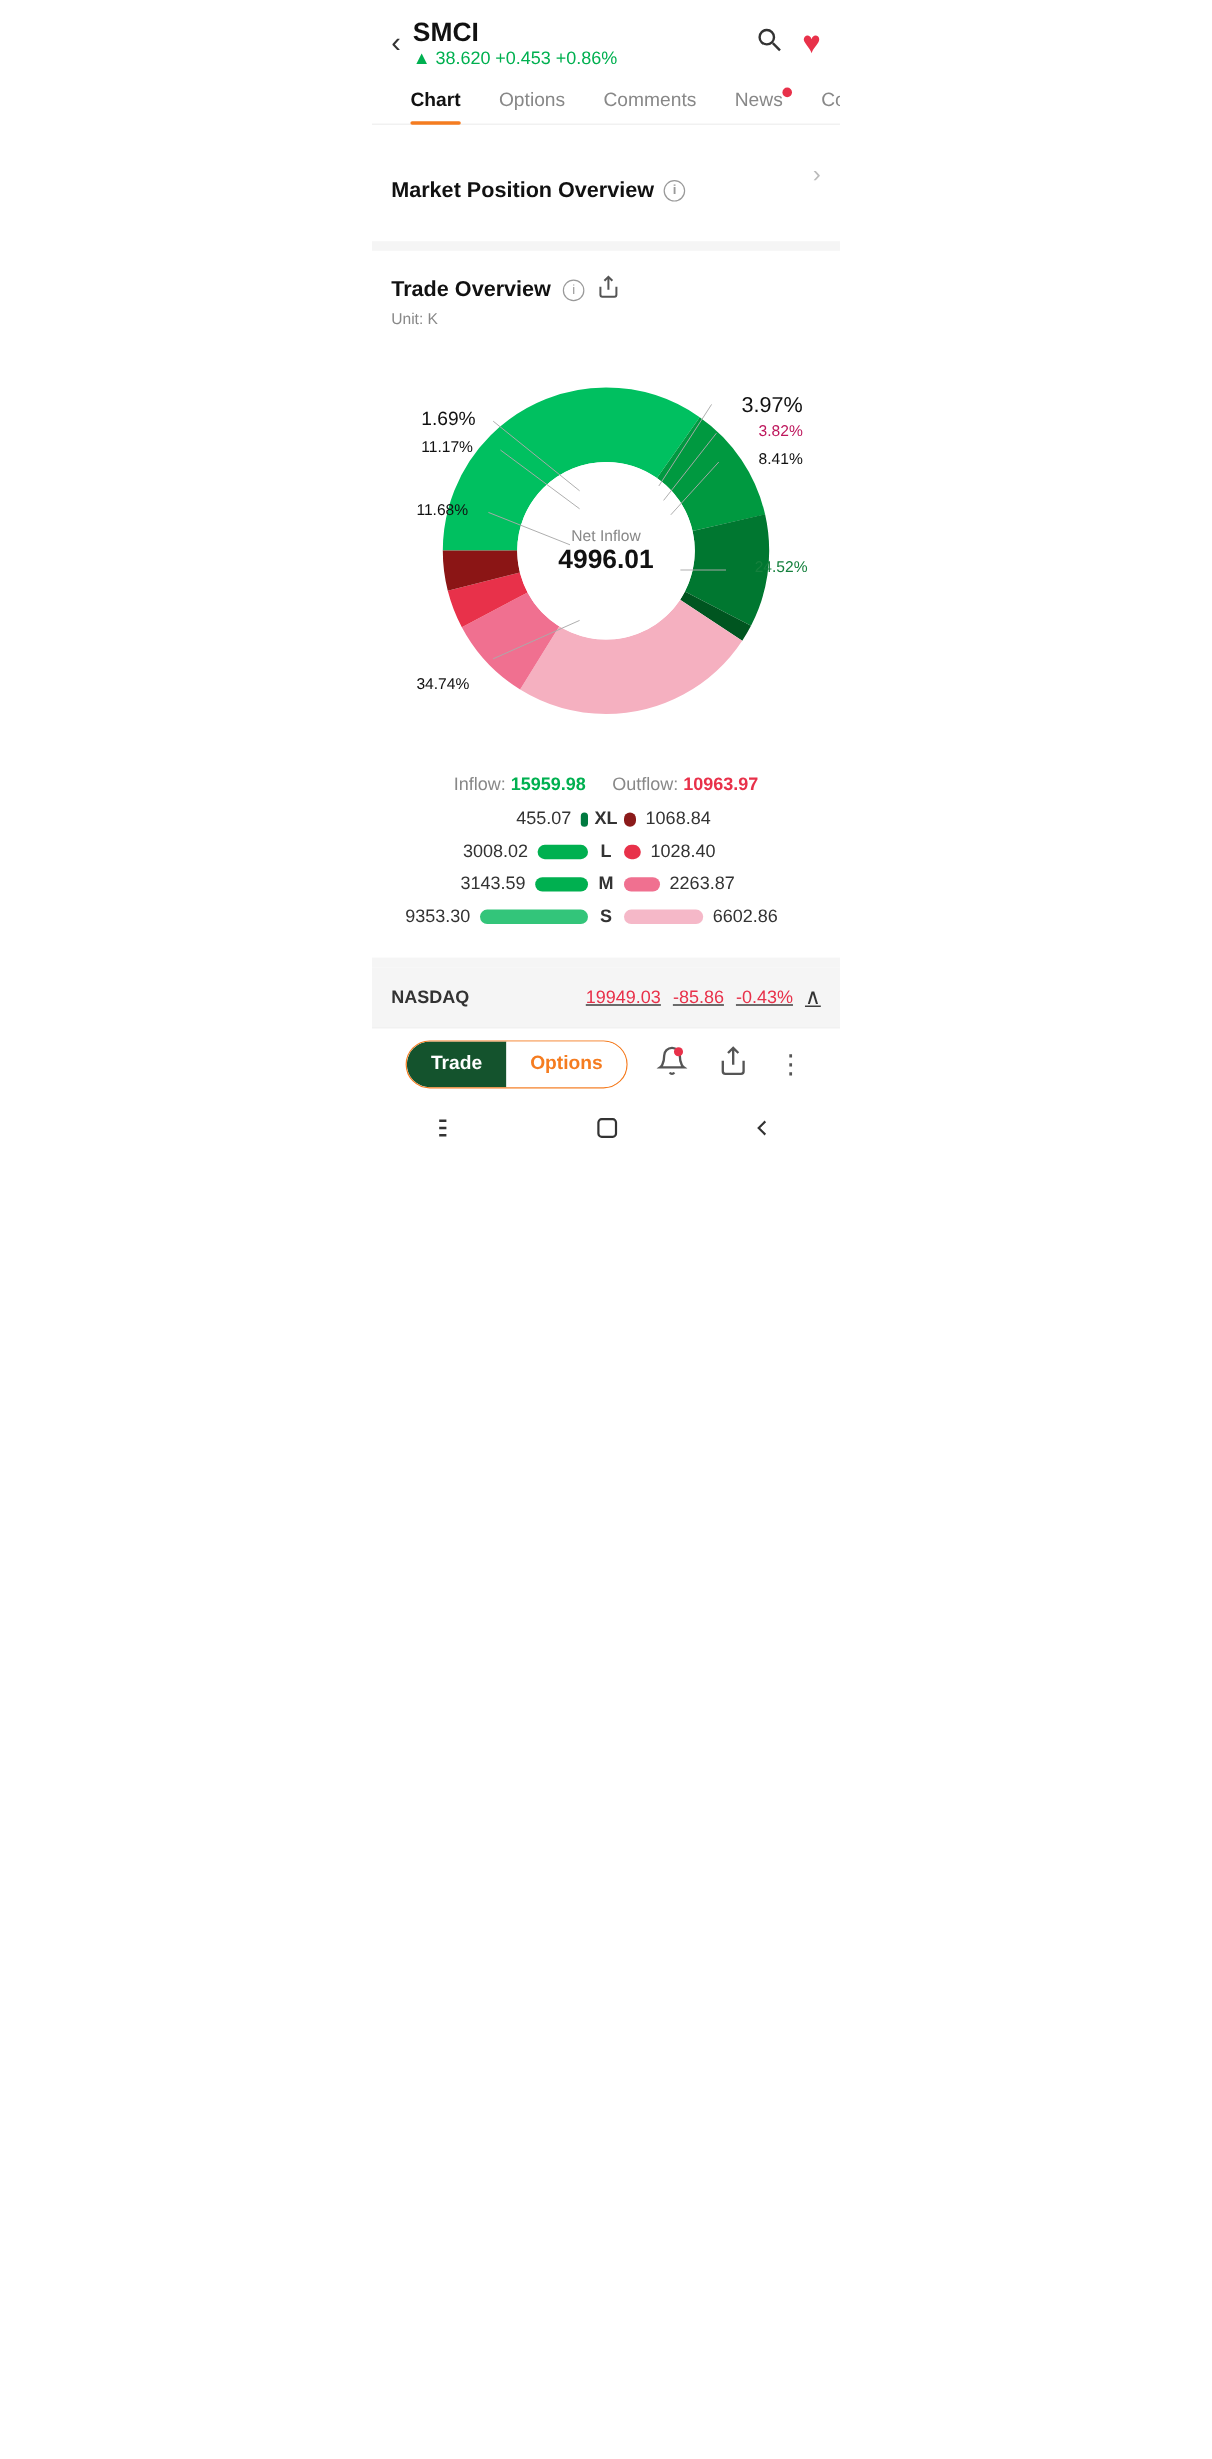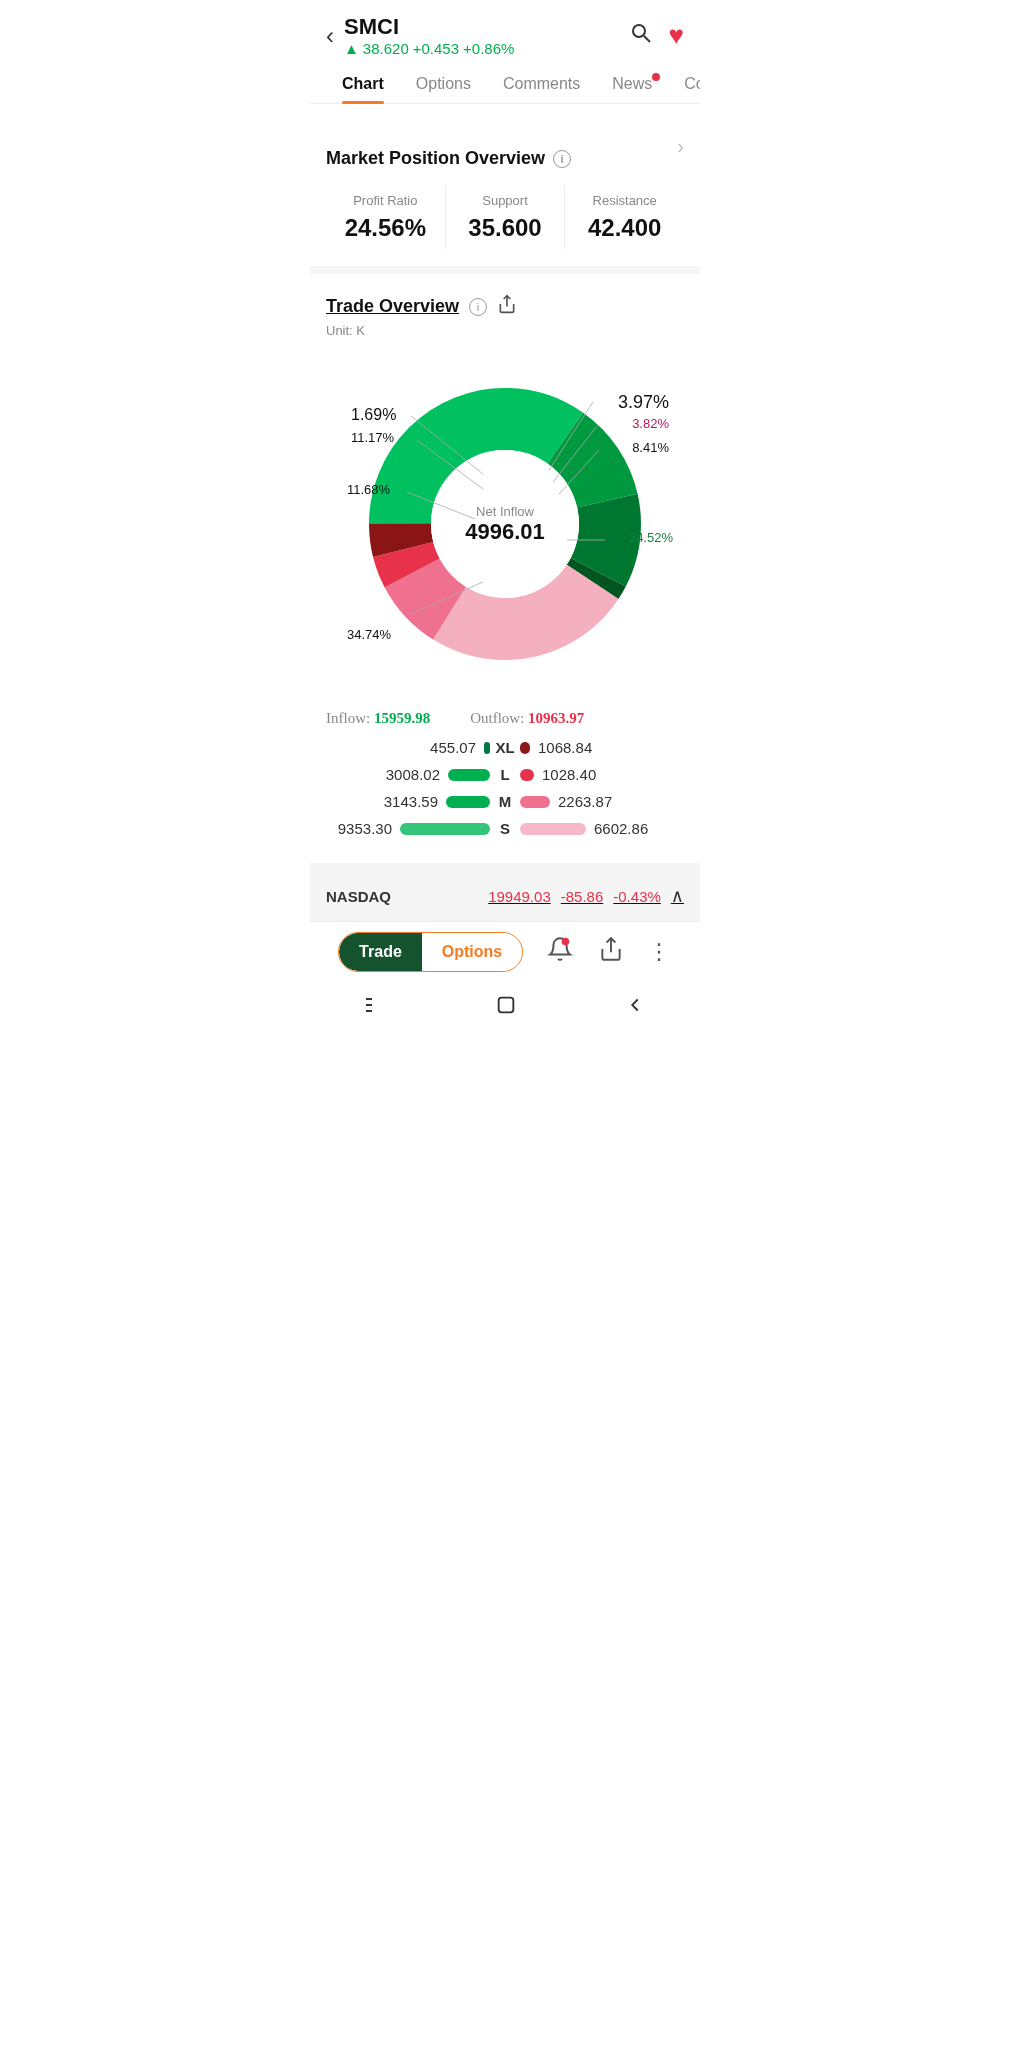--- a/index.html
+++ b/index.html
@@ -118,21 +118,21 @@
     .trade-section {
       padding: 20px 16px 16px;
       border-bottom: 8px solid #f5f5f5;
     }
     .trade-header {
       display: flex;
       align-items: center;
       gap: 10px;
       margin-bottom: 4px;
     }
-    .trade-title { font-size: 18px; font-weight: 700; text-decoration: underline; }
+    .trade-title { font-size: 18px; font-weight: 700; }
     .share-icon { font-size: 18px; color: #555; cursor: pointer; }
     .unit-label { font-size: 13px; color: #888; margin-bottom: 16px; }
 
     
     .donut-container {
       position: relative;
       width: 340px;
       margin: 0 auto;
       height: 340px;
     }
@@ -146,25 +146,25 @@
       left: 50%;
       transform: translate(-50%, -50%);
       text-align: center;
     }
     .donut-center-label { font-size: 13px; color: #888; }
     .donut-center-value { font-size: 22px; font-weight: 700; color: #111; }
 
     
     .inflow-row {
       display: flex;
-      gap: 40px;
+      justify-content: center;
+      gap: 22px;
       margin: 16px 0 12px;
       font-size: 15px;
       color: #888;
-      font-family: Liberation Serif, serif;
     }
     .inflow-val { color: #00b050; font-weight: 600; }
     .outflow-val { color: #e8314a; font-weight: 600; }
 
     
     .flow-table {
       width: 100%;
       padding: 0 8px;
     }
     .flow-row {
@@ -308,34 +308,20 @@
 </div>
 
 <div class="section">
   <div class="section-header">
     <div class="section-title">
       <span>Market Position Overview</span>
       <span class="info-icon">i</span>
     </div>
     <span class="chevron-right">›</span>
   </div>
-  <div class="metrics-row">
-    <div class="metric">
-      <div class="metric-label">Profit Ratio</div>
-      <div class="metric-value">24.56%</div>
-    </div>
-    <div class="metric">
-      <div class="metric-label">Support</div>
-      <div class="metric-value">35.600</div>
-    </div>
-    <div class="metric">
-      <div class="metric-label">Resistance</div>
-      <div class="metric-value">42.400</div>
-    </div>
-  </div>
 </div>
 
 <div class="trade-section">
   <div class="trade-header">
     <span class="trade-title">Trade Overview</span>
     <span class="info-icon">i</span>
     <span class="share-icon">
       <svg width="20" height="20" viewBox="0 0 24 24" fill="none" stroke="#555" stroke-width="2">
         <path d="M4 12v8a2 2 0 002 2h12a2 2 0 002-2v-8M16 6l-4-4-4 4M12 2v13"></path>
       </svg>

